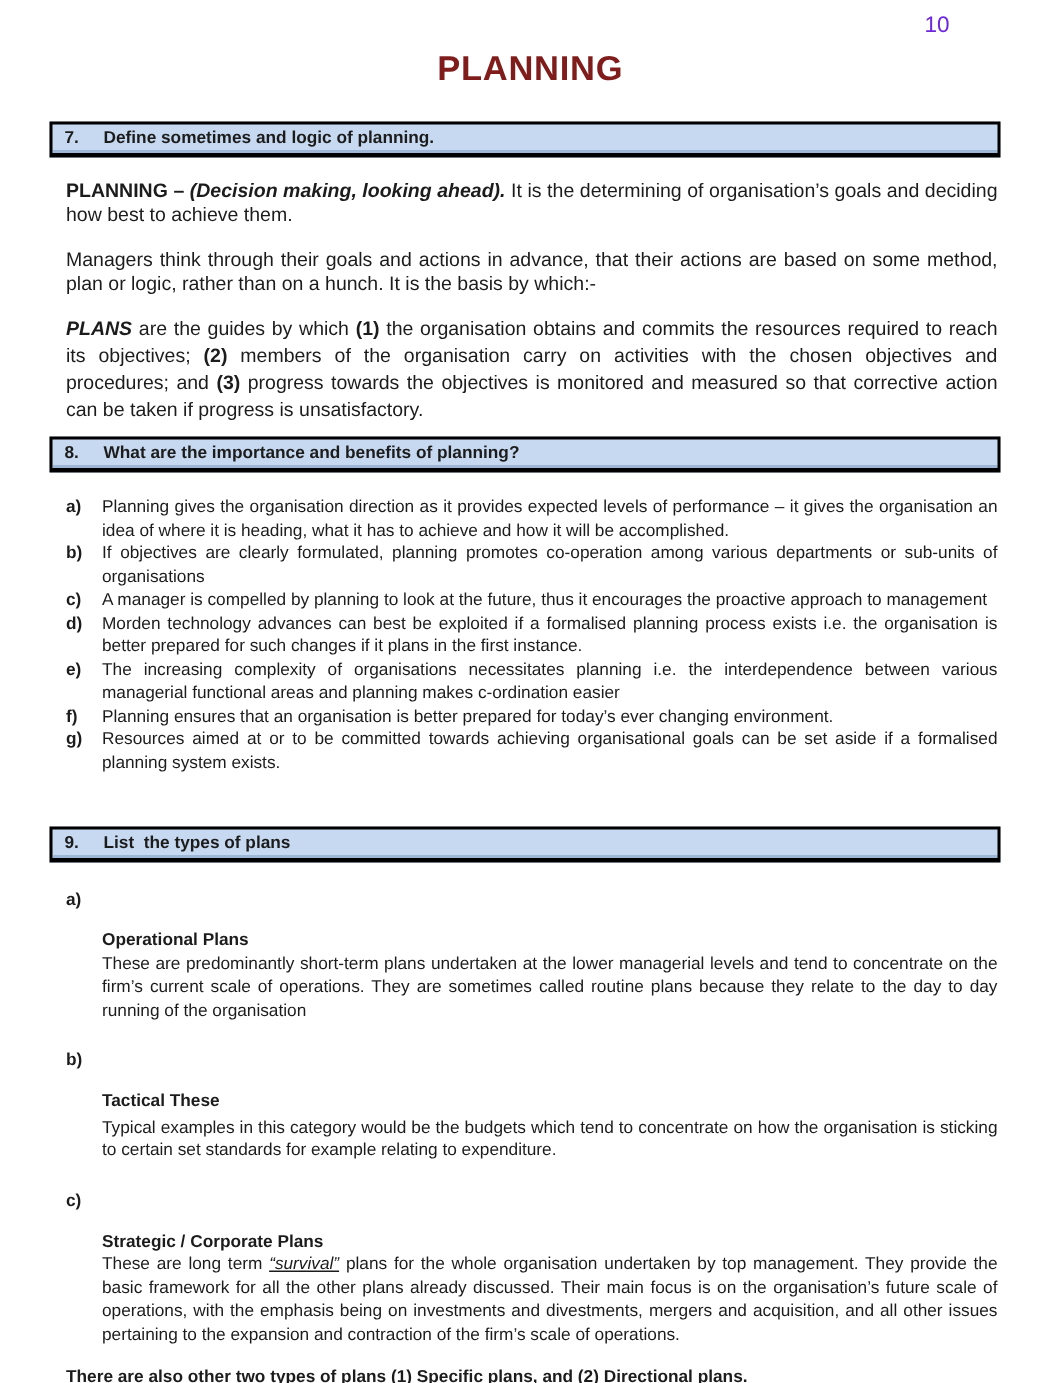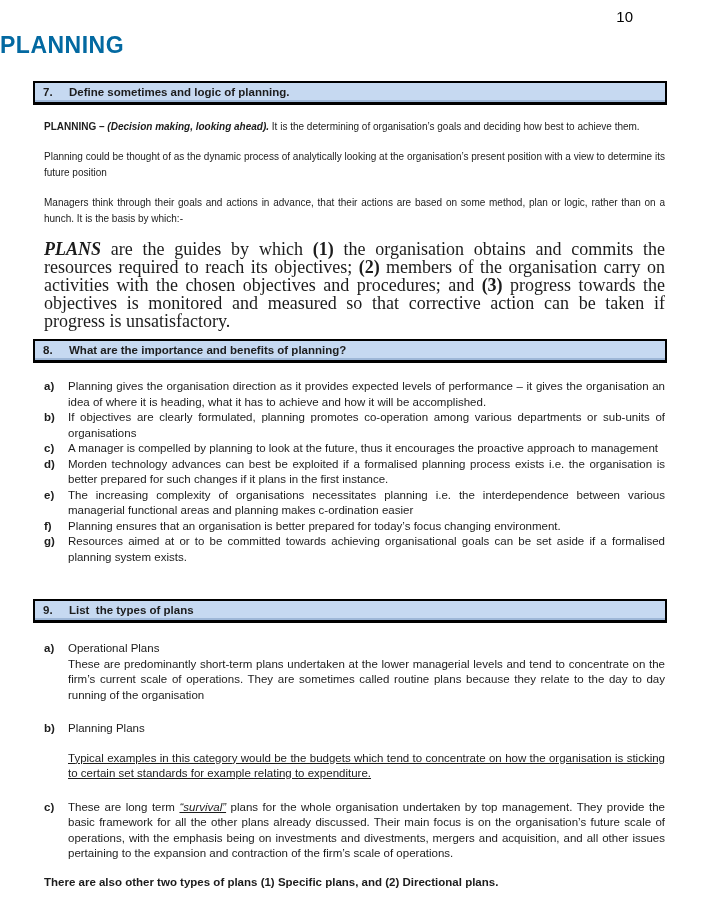--- a/index.html
+++ b/index.html
@@ -6,94 +6,92 @@
   body {
     width:707px; height:922px;
     background:#ffffff;
     font-family:"Liberation Sans", sans-serif;
     color:#1c1c1c;
     position:relative;
     overflow:hidden;
   }
   .page-number {
     position:absolute; top:8px; right:74px;
-    font-size:15px; color:#000000;
+    font-size:15px; color:#6d28d9;
   }
   .doc-title {
-    text-align:left;
+    text-align:center;
     font-size:23px; font-weight:bold;
     margin:32px 0 0 0; letter-spacing:0.5px;
-    color:#0369a1;
+    color:#7f1d1d;
   }
   .content { padding:0 40px 0 33px; }
   .bar {
     border:2px solid #000;
     border-bottom-width:3px;
     background:#c6d9f1;
     box-shadow: inset 0 -2px 0 rgba(84,120,166,0.35);
     display:flex;
     font-weight:bold; font-size:11.5px;
     padding:3px 6px 4px 8px;
     align-items:center;
   }
   .bar .bar-num { width:26px; flex:none; }
   .bar .bar-text { white-space:pre-wrap; }
   .bar7 { margin-top:22px; }
   .bar8 { margin-top:9px; }
   .bar9 { margin-top:34px; }
   .para {
-    font-size:10px; line-height:16px;
+    font-size:13px; line-height:16px;
     text-align:justify;
     margin:14px 2px 0 11px;
   }
   .para-big {
-    font-size:18px; line-height:18px;
+    font-size:13px; line-height:18px;
     text-align:justify;
     margin:13px 2px 0 11px;
-    font-family:Liberation Serif, serif;
   }
   .b { font-weight:bold; }
   .bi { font-weight:bold; font-style:italic; }
   .i { font-style:italic;text-decoration:underline; }
   .list { margin:16px 2px 0 11px; }
   .li {
     display:flex; font-size:11.5px; line-height:15.5px;
   }
   .li .lbl { width:24px; flex:none; font-weight:bold; }
   .li .txt { flex:1; text-align:justify; }
   .plan-item {
     display:flex; font-size:11.5px; line-height:15.5px;
     margin:18px 2px 0 11px;
   }
   .plan-item .lbl { width:24px; flex:none; font-weight:bold; }
   .plan-item .plan-body { flex:1; }
-  .plan-title { font-weight:normal; }
+  .plan-title { font-weight:bold;margin-top:27px; }
   .plan-text { text-align:justify; }
-  .plan-text2 { text-align:justify; margin-top:14px;text-decoration:underline; }
+  .plan-text2 { text-align:justify; margin-top:2px; }
   .other-intro {
     font-weight:bold; font-size:11.5px; line-height:15.5px;
     margin:13px 2px 0 11px;
   }
 </style>
 </head>
 <body>
 
 <div class="page-number">10</div>
 <h1 class="doc-title">PLANNING</h1>
 
 <div class="content">
 
   <div class="bar bar7">
     <span class="bar-num">7.</span>
     <span class="bar-text">Define sometimes and logic of planning.</span>
   </div>
 
   <p class="para"><span class="b">PLANNING – </span><span class="bi">(Decision making, looking ahead).</span><span> It is the determining of organisation’s goals and deciding how best to achieve them.</span></p>
 
-  <p class="para">Planning could be thought of as the dynamic process of analytically looking at the organisation’s present position with a view to determine its future position</p>
 
   <p class="para">Managers think through their goals and actions in advance, that their actions are based on some method, plan or logic, rather than on a hunch. It is the basis by which:-</p>
 
   <p class="para-big"><span class="bi">PLANS</span><span> are the guides by which </span><span class="b">(1)</span><span> the organisation obtains and commits the resources required to reach its objectives; </span><span class="b">(2)</span><span> members of the organisation carry on activities with the chosen objectives and procedures; and </span><span class="b">(3)</span><span> progress towards the objectives is monitored and measured so that corrective action can be taken if progress is unsatisfactory.</span></p>
 
   <div class="bar bar8">
     <span class="bar-num">8.</span>
     <span class="bar-text">What are the importance and benefits of planning?</span>
   </div>
 
@@ -113,21 +111,21 @@
     <div class="li">
       <span class="lbl">d)</span>
       <span class="txt">Morden technology advances can best be exploited if a formalised planning process exists i.e. the organisation is better prepared for such changes if it plans in the first instance.</span>
     </div>
     <div class="li">
       <span class="lbl">e)</span>
       <span class="txt">The increasing complexity of organisations necessitates planning i.e. the interdependence between various managerial functional areas and planning makes c-ordination easier</span>
     </div>
     <div class="li">
       <span class="lbl">f)</span>
-      <span class="txt">Planning ensures that an organisation is better prepared for today’s focus changing environment.</span>
+      <span class="txt">Planning ensures that an organisation is better prepared for today’s ever changing environment.</span>
     </div>
     <div class="li">
       <span class="lbl">g)</span>
       <span class="txt">Resources aimed at or to be committed towards achieving organisational goals can be set aside if a formalised planning system exists.</span>
     </div>
   </div>
 
   <div class="bar bar9">
     <span class="bar-num">9.</span>
     <span class="bar-text">List  the types of plans</span>
@@ -137,27 +135,28 @@
     <span class="lbl">a)</span>
     <div class="plan-body">
       <div class="plan-title">Operational Plans</div>
       <div class="plan-text">These are predominantly short-term plans undertaken at the lower managerial levels and tend to concentrate on the firm’s current scale of operations. They are sometimes called routine plans because they relate to the day to day running of the organisation</div>
     </div>
   </div>
 
   <div class="plan-item">
     <span class="lbl">b)</span>
     <div class="plan-body">
-      <div class="plan-title">Planning Plans</div>
+      <div class="plan-title">Tactical These</div>
       <div class="plan-text2">Typical examples in this category would be the budgets which tend to concentrate on how the organisation is sticking to certain set standards for example relating to expenditure.</div>
     </div>
   </div>
 
   <div class="plan-item">
     <span class="lbl">c)</span>
     <div class="plan-body">
+      <div class="plan-title">Strategic / Corporate Plans</div>
       <div class="plan-text"><span>These are long term </span><span class="i">“survival”</span><span> plans for the whole organisation undertaken by top management. They provide the basic framework for all the other plans already discussed. Their main focus is on the organisation’s future scale of operations, with the emphasis being on investments and divestments, mergers and acquisition, and all other issues pertaining to the expansion and contraction of the firm’s scale of operations.</span></div>
     </div>
   </div>
 
   <div class="other-intro">There are also other two types of plans (1) Specific plans, and (2) Directional plans.</div>
 
 </div>
 
 </body></html>

